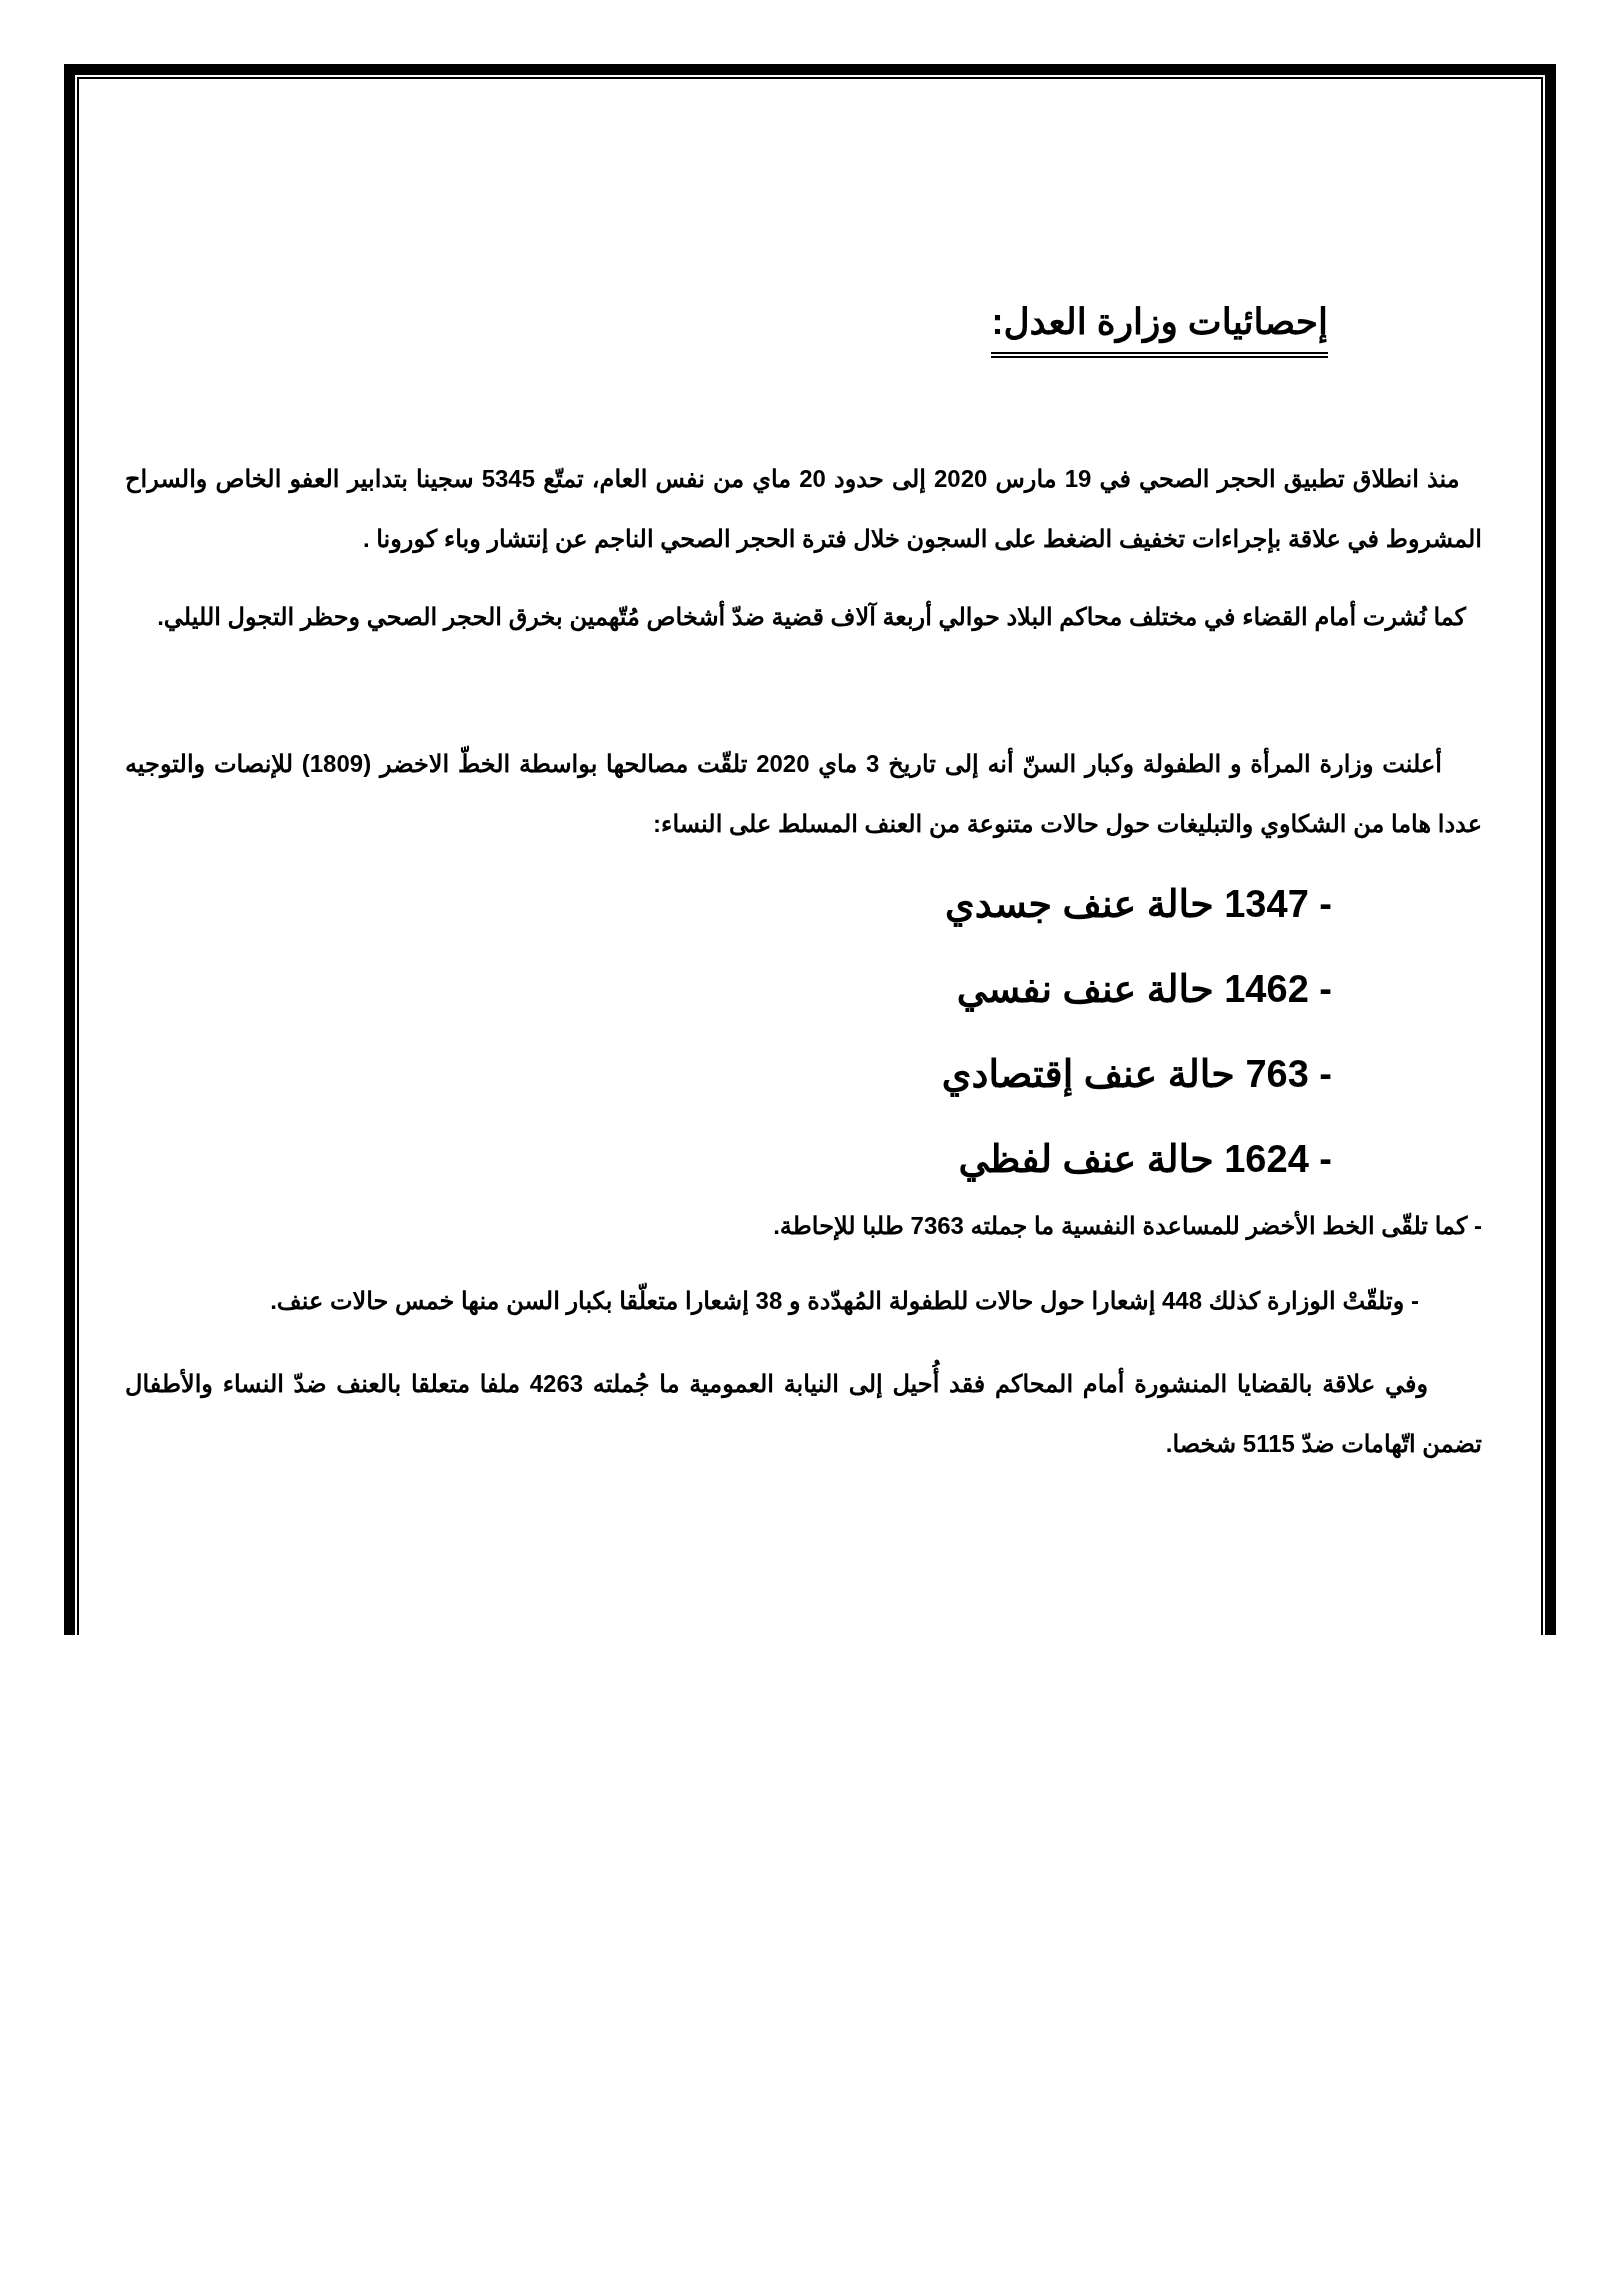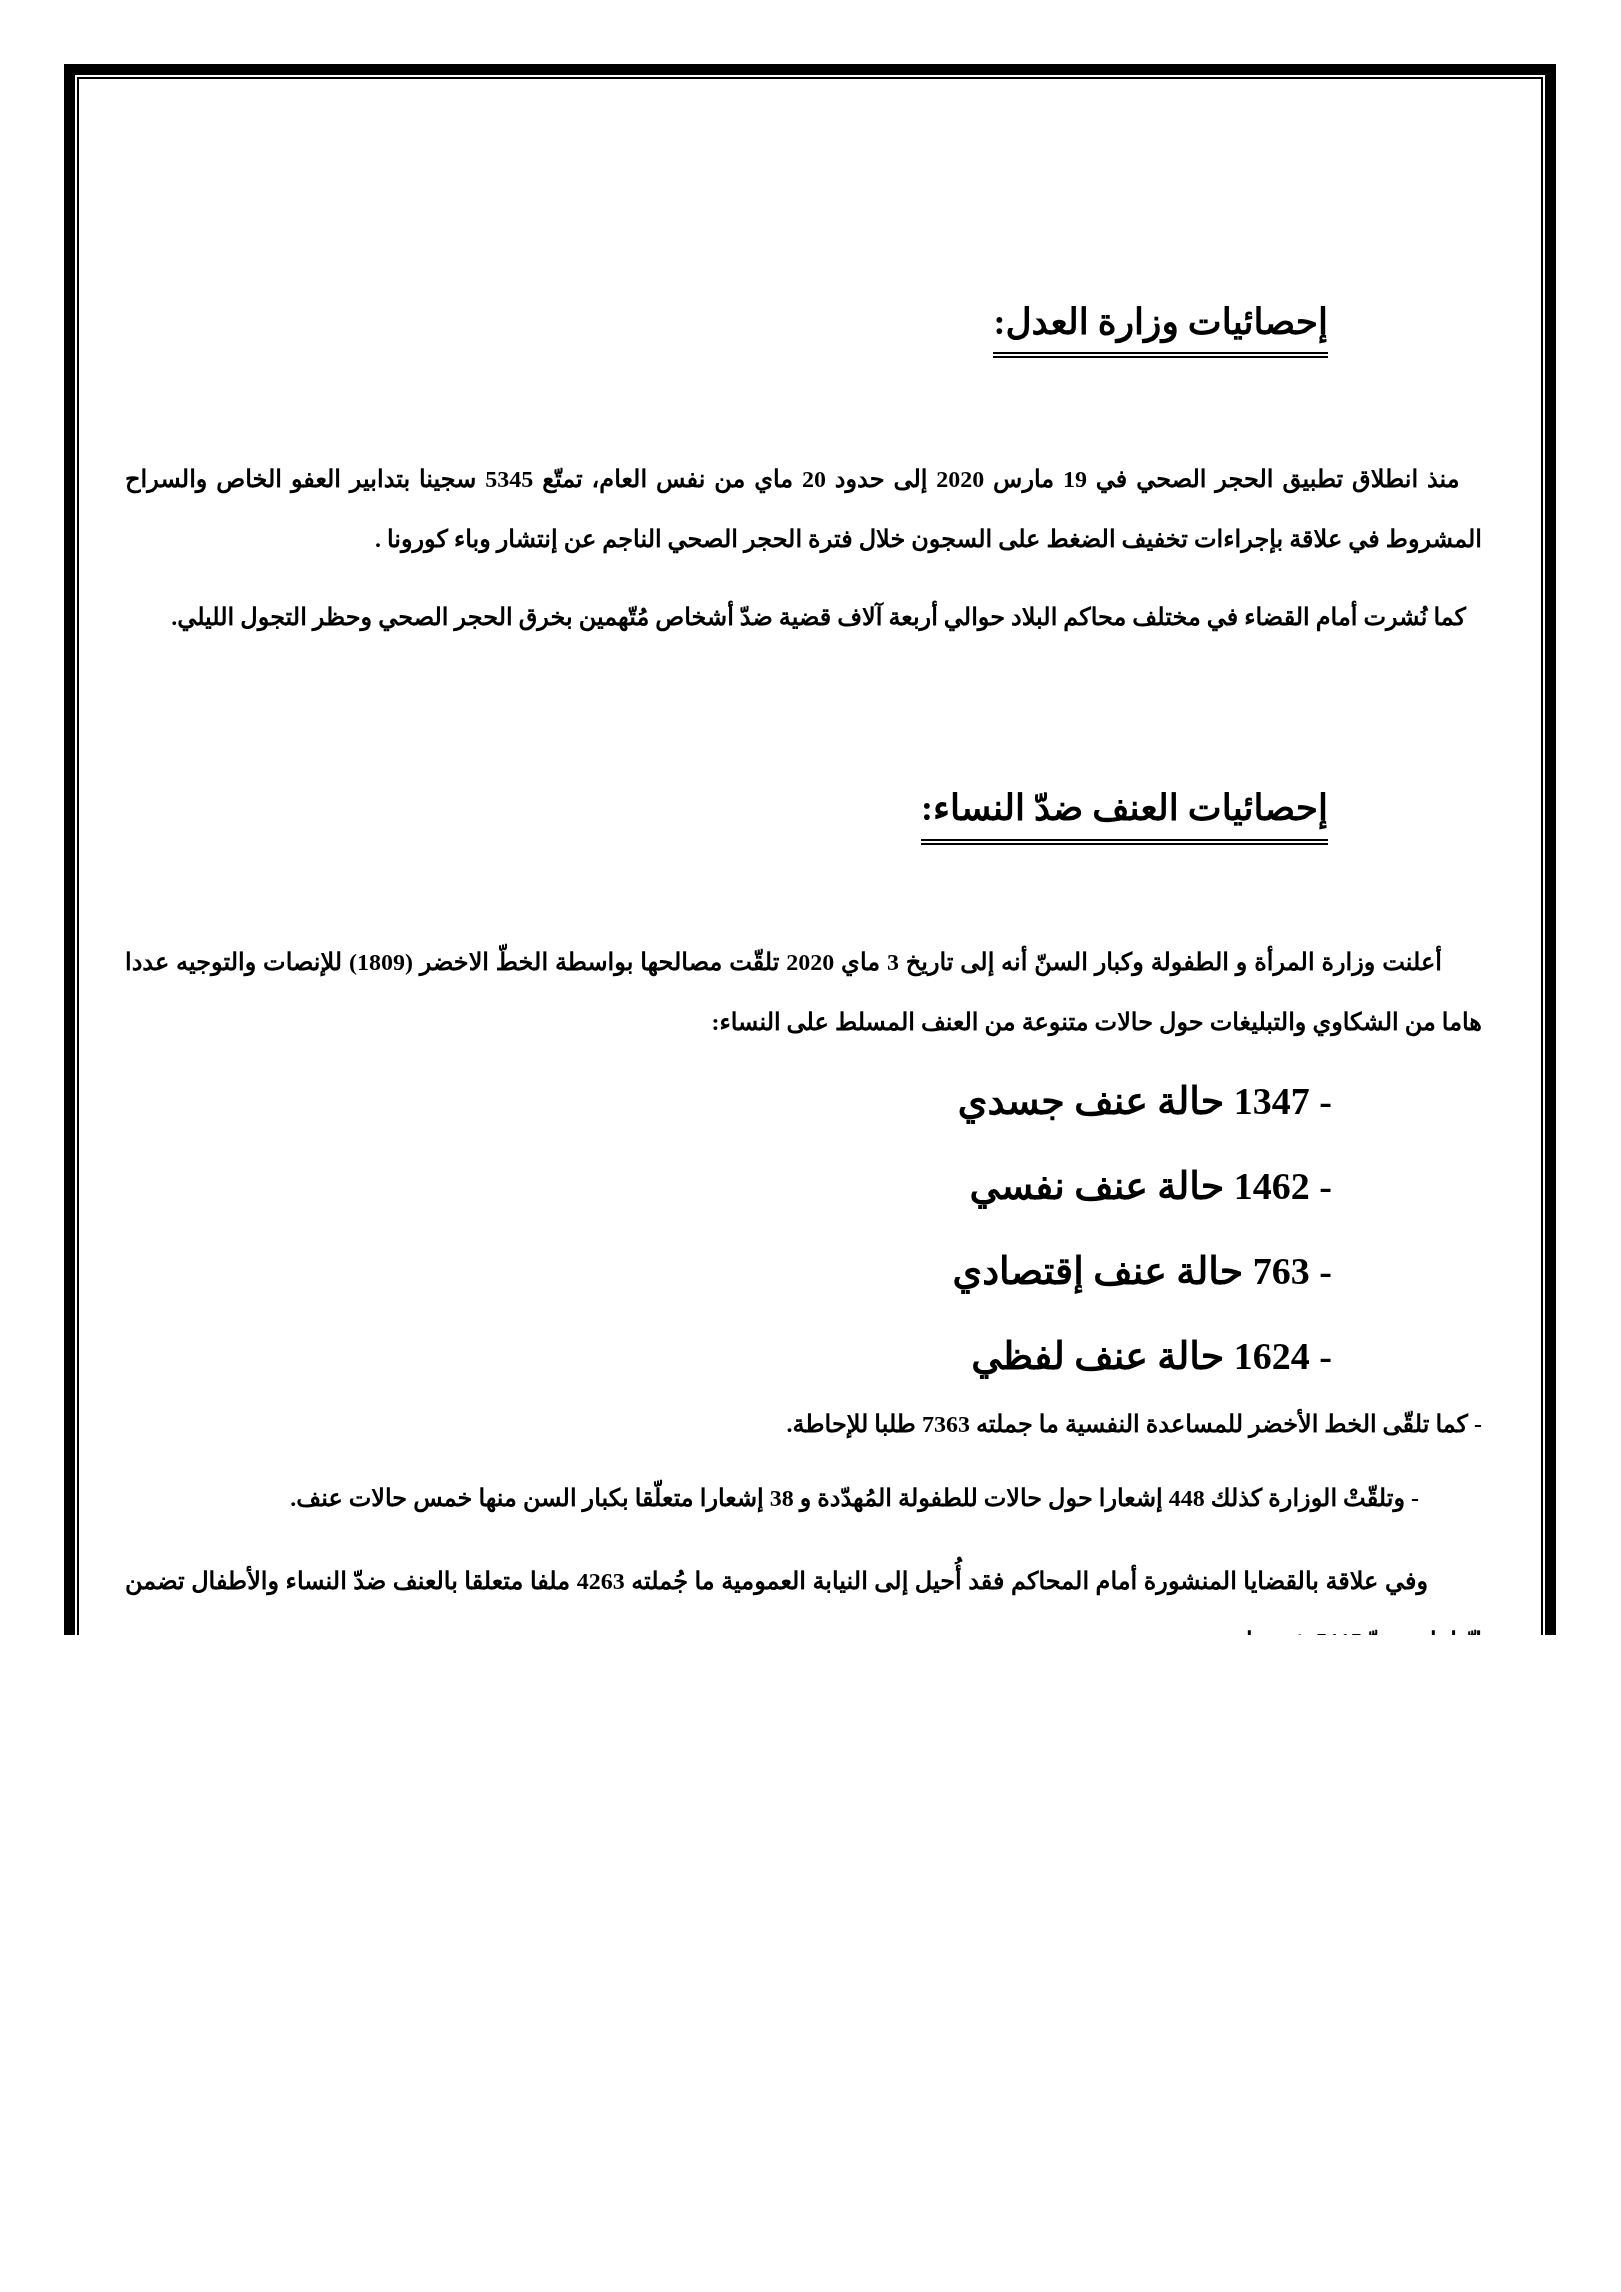--- a/index.html
+++ b/index.html
@@ -2,21 +2,21 @@
 <html lang="ar" style="font-size:14.3px"><head>
 <meta charset="utf-8">
 <style>
   html, body { margin: 0; padding: 0; background: #ffffff; }
   .page {
     position: relative;
     width: 1622px;
     height: 1635px;
     background: #ffffff;
     color: #000000;
-    font-family: Liberation Serif, serif;
+    font-family: Liberation Sans, sans-serif;
     overflow: hidden;
   }
   .frame {
     position: absolute;
     left: 64px; top: 64px;
     width: 1492px; height: 2165px;
     border: 11.6px solid #000000;
     box-sizing: border-box;
   }
   .frame-inner {
@@ -79,21 +79,20 @@
   </div>
 
   <div class="content">
 
     <h1 class="doc-heading"><span class="underline-double">إحصائيات وزارة العدل:</span></h1>
 
     <p class="body-par p-quarantine">منذ انطلاق تطبيق الحجر الصحي في 19 مارس 2020 إلى حدود 20 ماي من نفس العام، تمتّع 5345 سجينا بتدابير العفو الخاص والسراح المشروط في علاقة بإجراءات تخفيف الضغط على السجون خلال فترة الحجر الصحي الناجم عن إنتشار وباء كورونا .</p>
 
     <p class="body-par p-courts">كما نُشرت أمام القضاء في مختلف محاكم البلاد حوالي أربعة آلاف قضية ضدّ أشخاص مُتّهمين بخرق الحجر الصحي وحظر التجول الليلي.</p>
 
-    <h1 class="doc-heading h-women"><span class="underline-double">إحصائيات  العنف ضدّ النساء:</span></h1>
 
     <p class="body-par p-intro">أعلنت وزارة المرأة و الطفولة وكبار السنّ أنه إلى تاريخ 3 ماي 2020 تلقّت مصالحها بواسطة الخطّ الاخضر (1809) للإنصات والتوجيه عددا هاما من الشكاوي والتبليغات حول حالات متنوعة من العنف المسلط على النساء:</p>
 
     <div class="cases">
       <p class="case-item">- 1347 حالة عنف جسدي</p>
       <p class="case-item">- 1462 حالة عنف نفسي</p>
       <p class="case-item">- 763 حالة عنف إقتصادي</p>
       <p class="case-item">- 1624 حالة عنف لفظي</p>
     </div>
 

